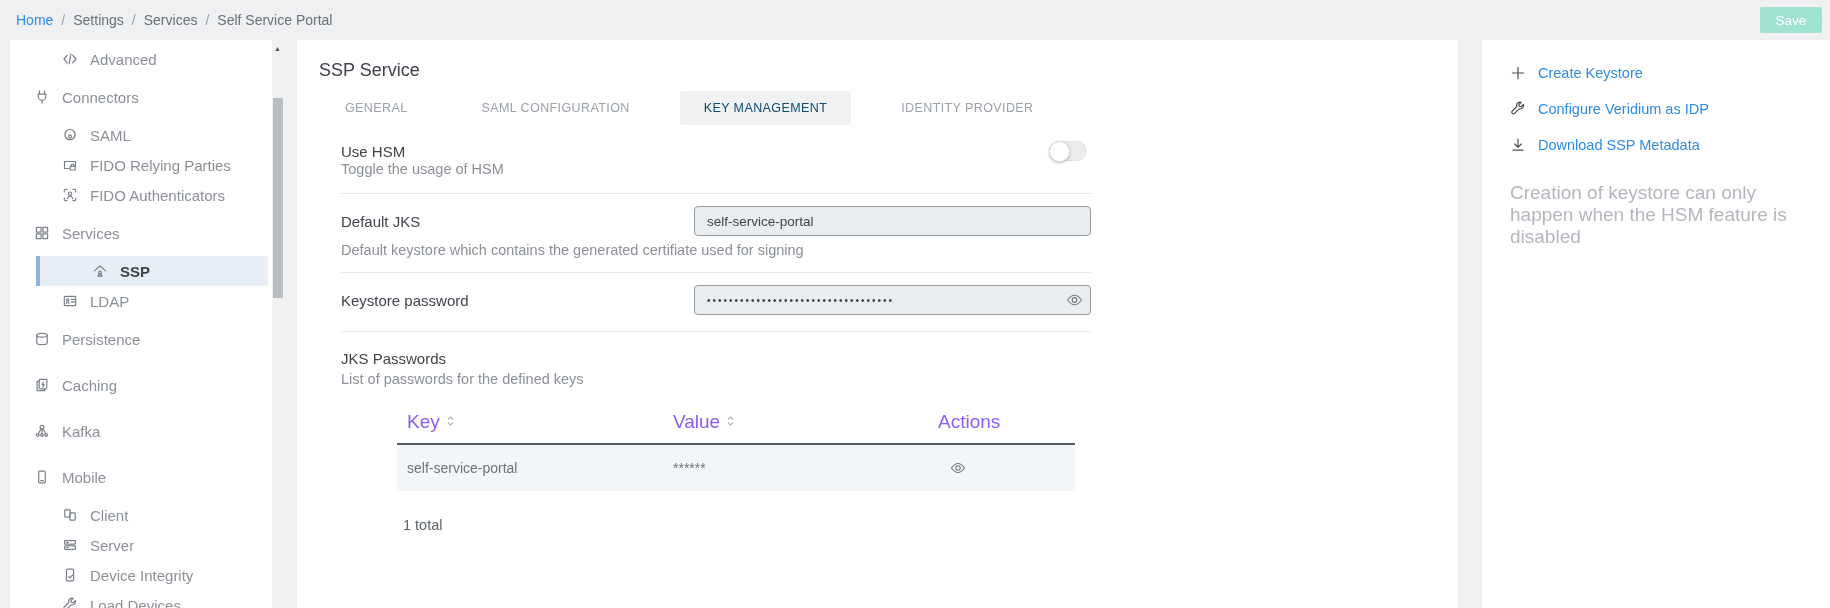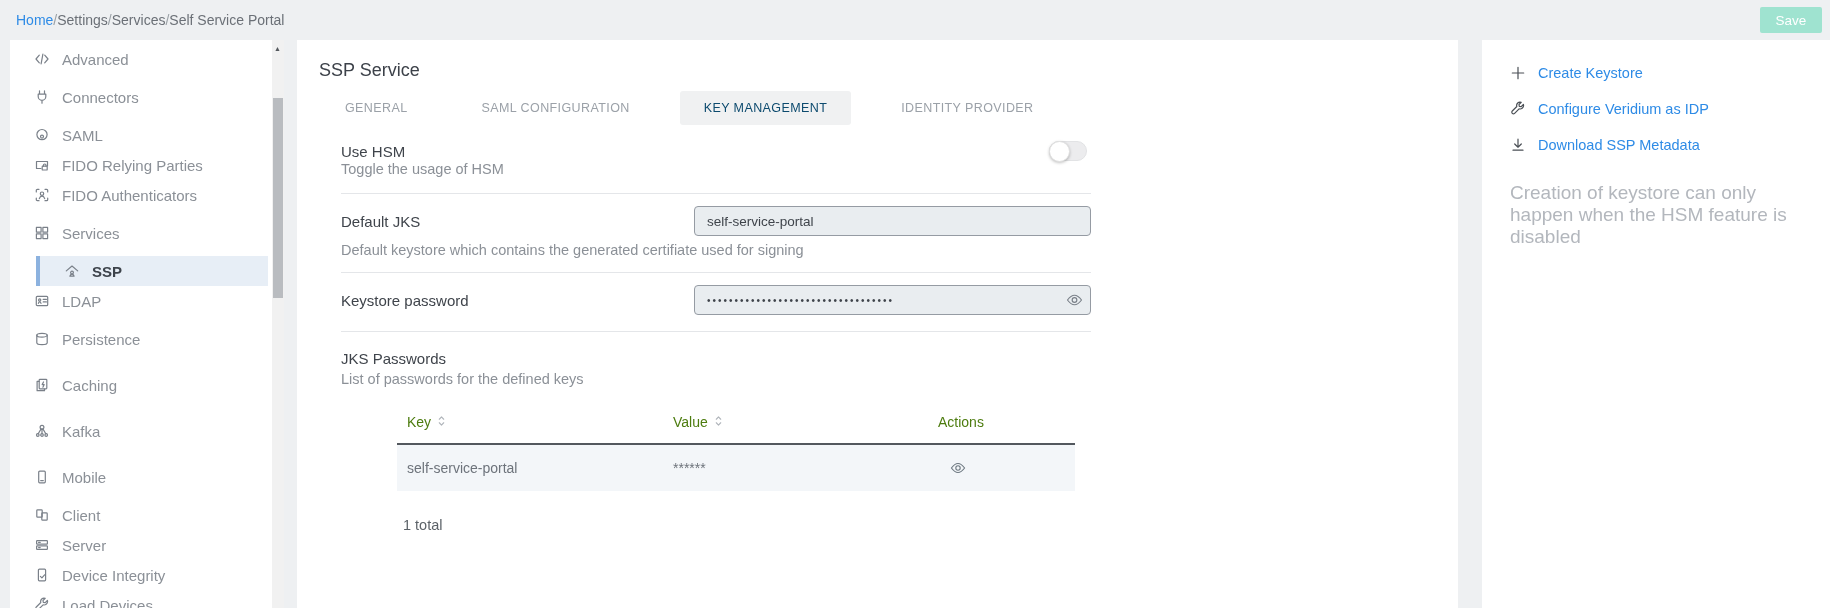--- a/index.html
+++ b/index.html
@@ -1,32 +1,32 @@
 <!DOCTYPE html>
 <html><head>
 <meta charset="utf-8">
 <style>
   *{box-sizing:border-box;margin:0;padding:0}
   html,body{width:1830px;height:608px;overflow:hidden}
   body{background:#eef0f2;font-family:"Liberation Sans",sans-serif;color:#42474e;position:relative}
 
   
   .topbar{position:absolute;top:0;left:0;width:100%;height:40px;display:flex;align-items:center;padding:0 8px 0 16px}
-  .crumbs{display:flex;align-items:center;gap:0;font-size:14px;color:#6b7077}
+  .crumbs{display:flex;align-items:center;gap:8px;font-size:14px;color:#6b7077}
   .crumb-link{color:#2e8be6;cursor:pointer}
   .crumb-sep{color:#9aa0a6}
   .save-btn{margin-left:auto;background:#9fe3d0;color:#fff;border:none;border-radius:2px;width:62px;height:26px;font-size:13.5px;font-family:inherit}
 
   .card{position:absolute;top:40px;bottom:0;background:#fff}
 
   
   .sidebar{left:10px;width:274px;overflow:hidden;padding-top:4px}
   .sb-item{display:flex;align-items:center;gap:12px;font-size:15px;color:#8b9097;cursor:pointer;white-space:nowrap}
   .sb-item.lvl0{height:46px;padding-left:24px}
-  .sb-item.lvl1{height:30px;padding-left:24px}
+  .sb-item.lvl1{height:30px;padding-left:52px}
   .sb-item.sel{margin-left:26px;margin-right:16px;border-left:4px solid #8cb2df;background:#e7eef6;color:#3d434b;font-weight:bold}
   .ic{display:inline-flex;flex:none;color:#7a8089}
   .ic svg{width:16px;height:16px;fill:none;stroke:currentColor;stroke-width:1.2;stroke-linecap:round;stroke-linejoin:round}
   .sb-scroll{position:absolute;top:0;right:0;width:12px;bottom:0;background:#f1f1f1}
   .sb-scroll .arrow{position:absolute;top:5px;left:2px;font-size:7px;color:#55595e}
   .sb-scroll .thumb{position:absolute;top:58px;left:1px;width:10px;height:200px;background:#b9bcc0}
 
   
   .main{left:297px;width:1161px;padding:20px 0 0 22px}
   .main-title{font-size:18px;font-weight:normal;color:#3c4149}
@@ -45,21 +45,21 @@
   .eye-btn{position:absolute;right:8px;top:50%;transform:translateY(-50%);background:none;border:none;cursor:pointer;display:flex;color:#7a8089}
   .eye-btn svg{width:17px;height:17px;fill:none;stroke:currentColor;stroke-width:1.1;stroke-linecap:round;stroke-linejoin:round}
 
   
   .toggle{margin-left:auto;margin-right:4px;position:relative;width:38px;height:20px;background:#ececee;border:1px solid #e2e3e5;border-radius:10px;cursor:pointer}
   .toggle .knob{position:absolute;left:-1px;top:-1px;width:21px;height:21px;background:#fff;border:1px solid #e0e0e0;border-radius:50%;box-shadow:0 1px 3px rgba(0,0,0,.25)}
 
   
   .jks-table{margin-left:56px;width:678px}
   .t-head{display:grid;grid-template-columns:266px 265px 1fr;height:44px;align-items:center;border-bottom:2px solid #53585e}
-  .t-cell{padding-left:10px;font-size:14px;color:#4d7c0f;display:flex;align-items:center;gap:6px}
+  .t-cell{padding-left:10px;font-size:19px;color:#8b5cf6;display:flex;align-items:center;gap:6px}
   .sort-ic svg{width:9px;height:14px;fill:none;stroke:#b0b5bb;stroke-width:1.3;stroke-linecap:round;stroke-linejoin:round}
   .t-row{display:grid;grid-template-columns:266px 265px 1fr;height:46px;align-items:center;background:#f3f6f9}
   .t-row .t-cell{color:#6d737b;font-size:14px}
   .row-eye{background:none;border:none;cursor:pointer;display:flex;color:#6d7881;padding:0;margin-left:12px}
   .row-eye svg{width:16px;height:16px;fill:none;stroke:currentColor;stroke-width:1.1;stroke-linecap:round;stroke-linejoin:round}
   .total{margin-left:62px;margin-top:26px;font-size:14.5px;color:#5c6268}
 
   
   .rpanel{left:1482px;right:0;width:348px;padding:22px 24px 0 28px}
   .plink{display:flex;align-items:center;gap:12px;height:22px;margin-bottom:14px;cursor:pointer}

